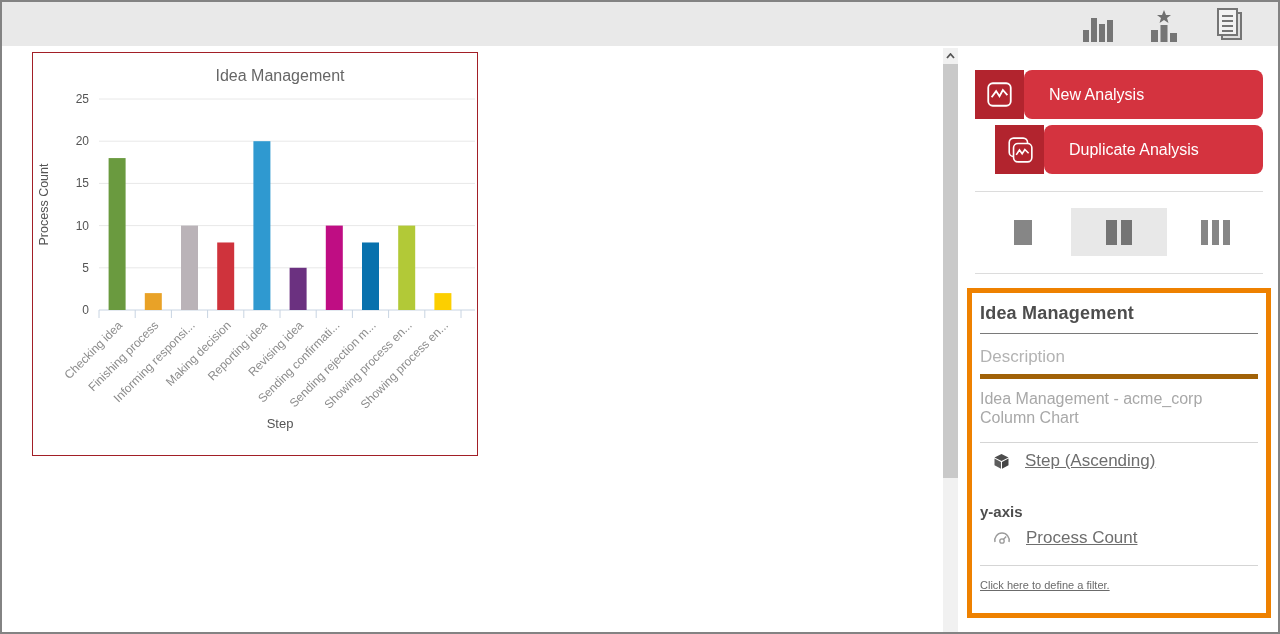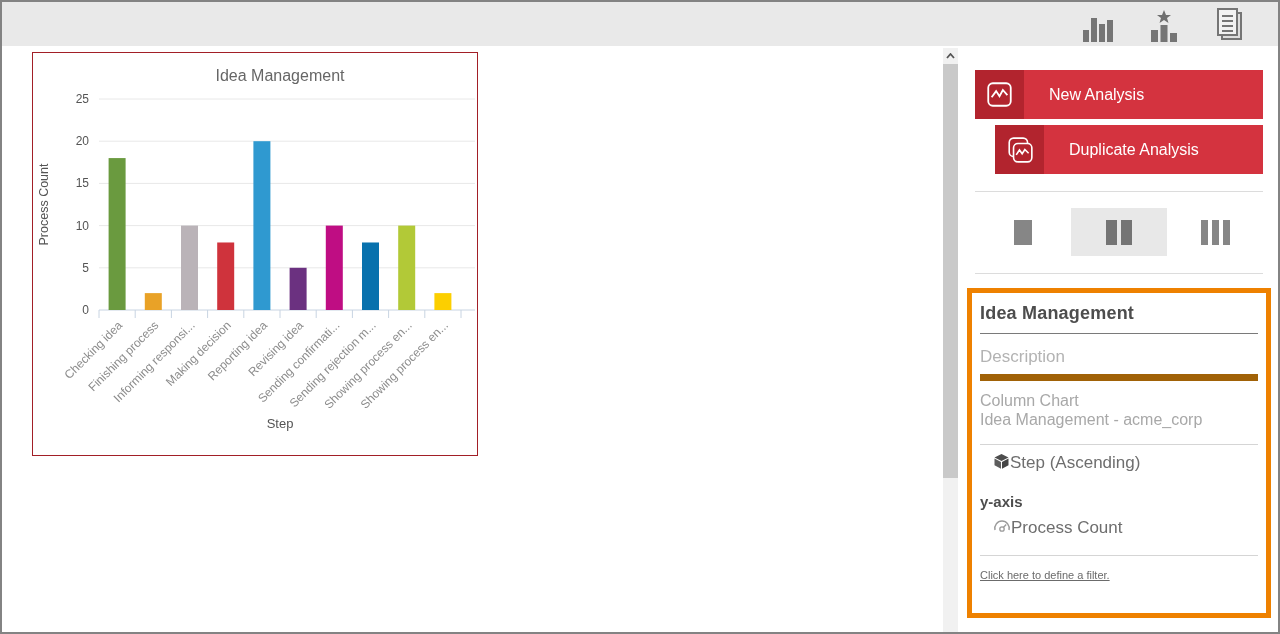--- a/index.html
+++ b/index.html
@@ -17,37 +17,37 @@
 
   
   .vscroll{position:absolute;left:941px;top:2px;width:15px;height:584px;background:#f1f1f1;}
   .vscroll-up{position:absolute;left:0;top:0;width:15px;height:15px;display:flex;align-items:center;justify-content:center;}
   .vscroll-thumb{position:absolute;left:0;top:16px;width:15px;height:414px;background:#c9c9c9;}
 
   
   .right-panel{position:absolute;left:956px;top:0;width:320px;height:586px;background:#fff;}
   .analysis-btn{position:absolute;left:17px;width:288px;height:49px;display:flex;align-items:stretch;cursor:pointer;}
   .analysis-btn .icon-cell{width:49px;flex:0 0 49px;background:#b2242e;display:flex;align-items:center;justify-content:center;}
-  .analysis-btn .btn-body{flex:1;background:#d4333f;display:flex;align-items:center;padding-left:25px;color:#fff;font-size:16px;}
+  .analysis-btn .btn-body{flex:1;background:#d4333f;display:flex;align-items:center;padding-left:25px;color:#fff;font-size:16px;border-radius:8px;}
   .divider{position:absolute;left:17px;width:288px;height:0;border-top:1px solid #dcdcdc;}
   .layout-toggles{position:absolute;left:17px;top:162px;width:288px;height:48px;display:flex;}
   .toggle{flex:1;display:flex;align-items:center;justify-content:center;gap:4px;cursor:pointer;}
   .toggle.selected{background:#e8e8e8;}
   .tg-bar{background:#868686;}
   .toggle.selected .tg-bar{background:#747474;}
 
   
   .props{position:absolute;left:9px;top:242px;width:304px;height:330px;border:5px solid #ee8100;background:#fff;padding:10px 8px 0 8px;}
   .props-title{font-size:18px;font-weight:bold;color:#4d4d4d;letter-spacing:.2px;padding-bottom:9px;border-bottom:1px solid #7a7a7a;}
-  .desc-input{display:block;width:100%;border:none;border-bottom:7px solid #a16207;outline:none;font-family:"Liberation Sans",sans-serif;font-size:17px;color:#6e6e6e;margin-top:13px;padding:0 0 7px 0;background:transparent;}
+  .desc-input{display:block;width:100%;border:none;border-bottom:5px solid #a16207;outline:none;font-family:"Liberation Sans",sans-serif;font-size:17px;color:#6e6e6e;margin-top:13px;padding:0 0 7px 0;background:transparent;}
   .desc-input::placeholder{color:#b3b3b3;opacity:1;}
   .meta{margin-top:10px;font-size:16px;line-height:19px;color:#a8a8a8;}
   .props-div{border-top:1px solid #d5d5d5;margin-top:15px;}
   .axis-label{margin-top:13px;font-size:15px;font-weight:bold;color:#4d4d4d;}
-  .axis-row{margin-top:8px;margin-left:13px;display:flex;gap:0;font-size:17px;color:#6e6e6e;cursor:pointer;}
+  .axis-row{margin-top:8px;margin-left:13px;display:flex;align-items:center;gap:15px;font-size:17px;color:#6e6e6e;cursor:pointer;text-decoration:underline;}
   .filter-link{margin-top:13px;font-size:11px;color:#6b6b6b;cursor:pointer;text-decoration:underline;}
 </style>
 </head>
 <body>
 
 <div class="app">
 
   <div class="topbar">
     <div class="topbar-icons">
       <div class="tb-btn">
@@ -182,36 +182,36 @@
       </div>
 
       <div class="divider" style="top:227px;"></div>
 
       <div class="props">
         <div class="props-title">Idea Management</div>
 
         <input class="desc-input" type="text" placeholder="Description" style="">
 
         <div class="meta">
+          <div>Idea Management - acme_corp</div>
           <div>Column Chart</div>
-          <div>Idea Management - acme_corp</div>
         </div>
 
         <div class="props-div"></div>
 
         <div class="axis-row">
           <svg width="17" height="17" viewBox="0 0 17 17">
             <polygon points="8.5,1 15.5,4.5 8.5,8 1.5,4.5" fill="#4d4d4d"></polygon>
             <polygon points="1.5,5.5 8,8.9 8,15.8 1.5,12.3" fill="#5d5d5d"></polygon>
             <polygon points="15.5,5.5 9,8.9 9,15.8 15.5,12.3" fill="#444444"></polygon>
           </svg>
           <span>Step (Ascending)</span>
         </div>
 
-        <div class="axis-label" style="margin-top:20px;">y-axis</div>
+        <div class="axis-label" style="margin-top:32px;">y-axis</div>
         <div class="axis-row">
           <svg width="18" height="16" viewBox="0 0 18 16">
             <path d="M2,12 A7.2,7.2 0 1,1 16,12" fill="none" stroke="#9a9a9a" stroke-width="1.5"></path>
             <circle cx="9" cy="11" r="2.2" fill="none" stroke="#9a9a9a" stroke-width="1.3"></circle>
             <line x1="10.3" y1="9.4" x2="13.2" y2="6.4" stroke="#9a9a9a" stroke-width="1.4"></line>
           </svg>
           <span>Process Count</span>
         </div>
 
         <div class="props-div" style="margin-top:17px;"></div>

